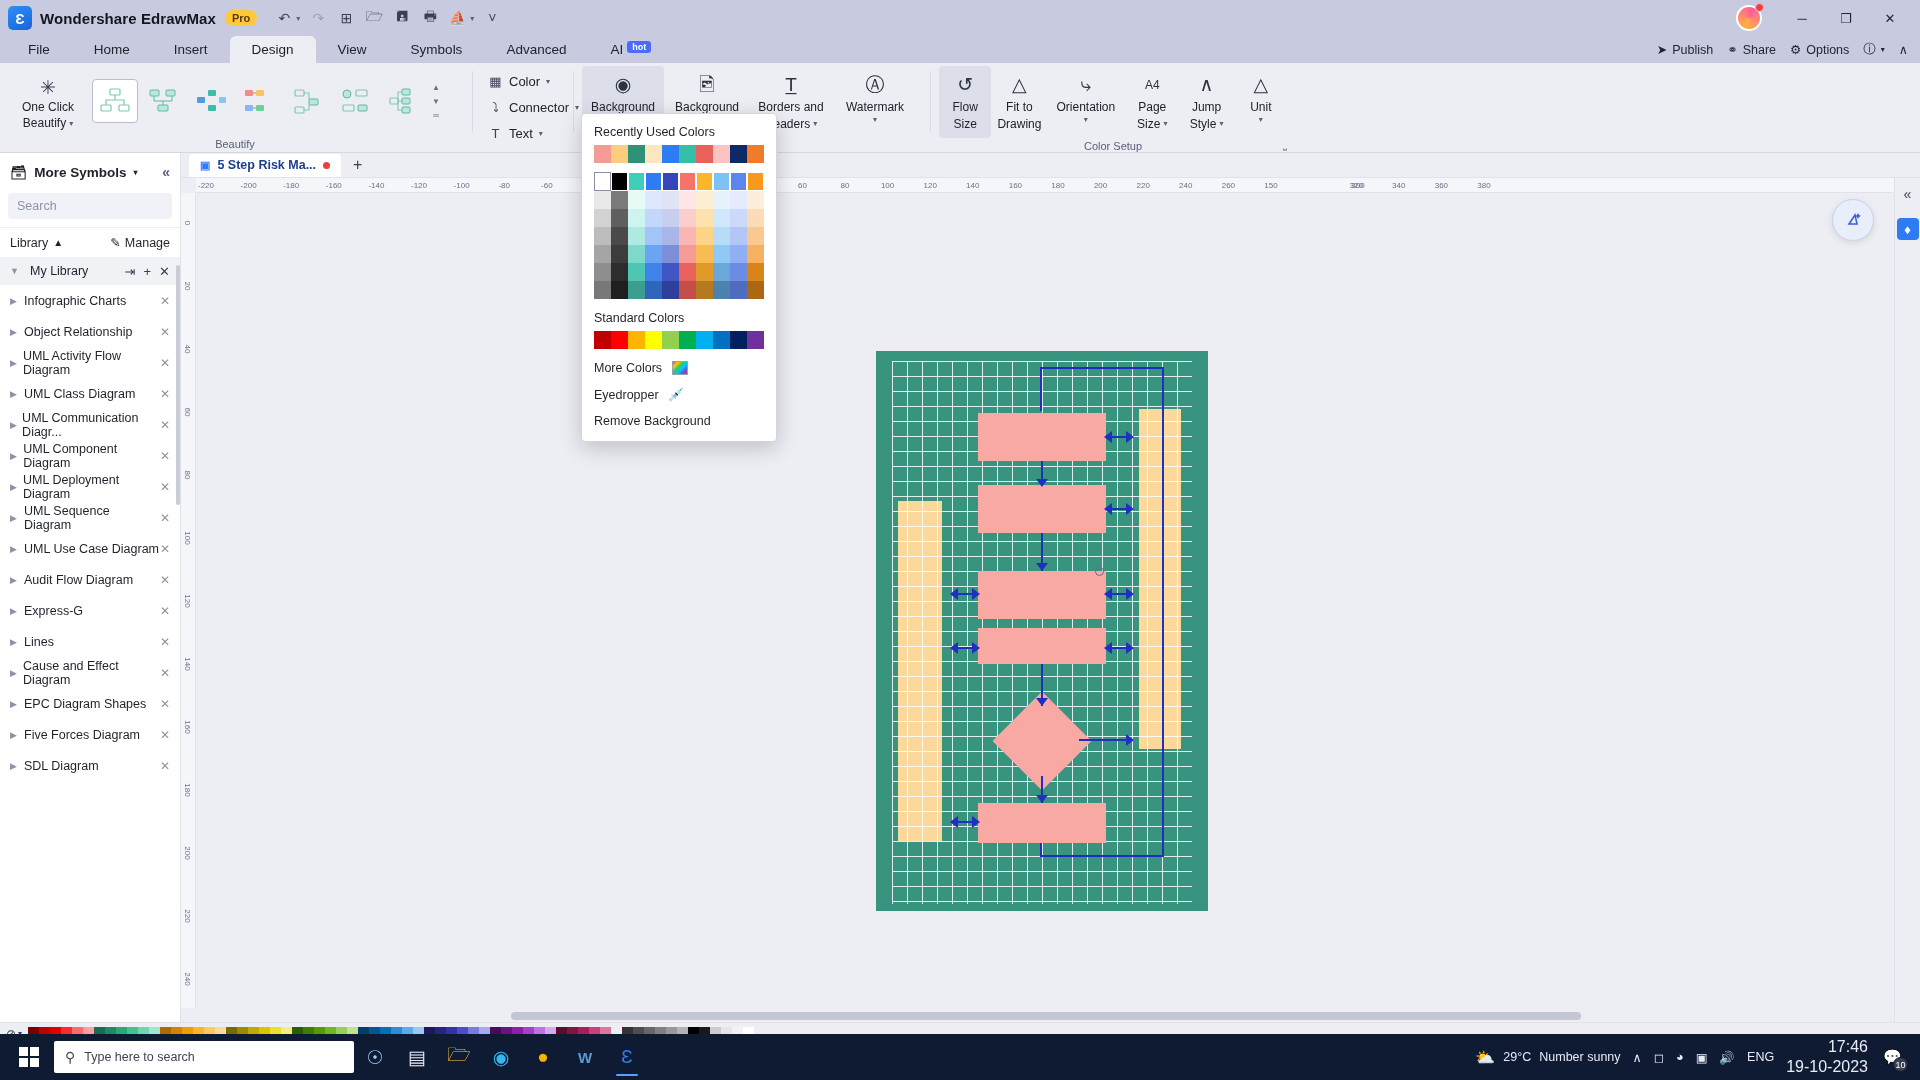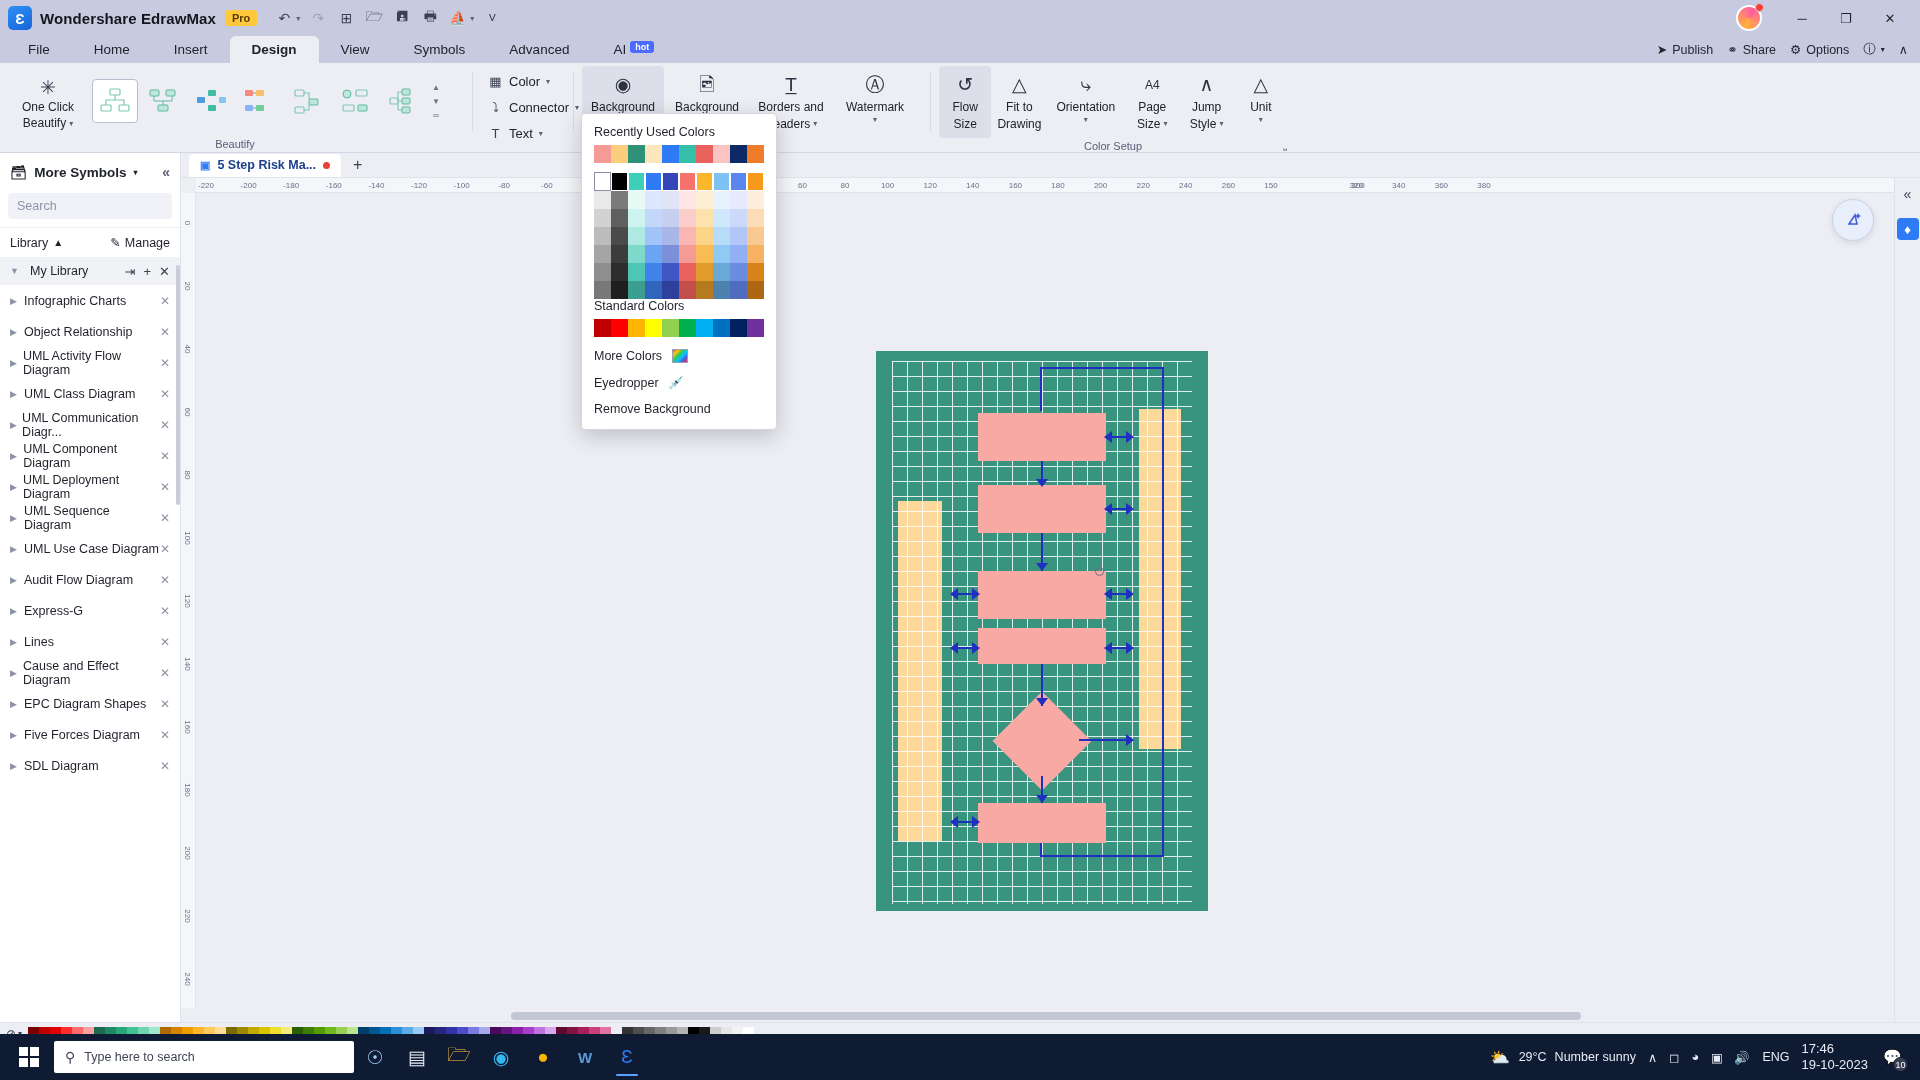--- a/index.html
+++ b/index.html
@@ -18,21 +18,21 @@
   }
   .logo-box {
     width: 24px; height: 24px; border-radius: 5px;
     background: linear-gradient(150deg,#2f8ff5,#1565d8);
     display: flex; align-items: center; justify-content: center;
     color: #fff; font-size: 15px; font-weight: bold; margin-right: 8px;
   }
   .app-title { font-size: 15px; font-weight: bold; color: #13161d; letter-spacing: .1px; }
   .pro-badge {
     background: #ffc83d; color: #5b3b00; font-size: 11px; font-weight: bold;
-    border-radius: 3px; padding: 2px 7px; margin-left: 9px;
+    border-radius: 8px; padding: 2px 7px; margin-left: 9px;
   }
   .qat { display: flex; align-items: center; gap: 2px; margin-left: 14px; }
   .qat-btn {
     width: 26px; height: 26px; display: flex; align-items: center; justify-content: center;
     color: #3a3f52; border-radius: 3px; font-size: 14px;
   }
   .qat-btn.disabled { color: #9aa0b4; }
   .qat-caret { font-size: 8px; color: #5a6078; margin-left: -3px; margin-right: 3px; }
 
   .title-right { margin-left: auto; display: flex; align-items: center; gap: 0; }
@@ -53,21 +53,21 @@
 
   
   .menubar {
     height: 27px; background: #c8cbe0; display: flex; align-items: flex-end;
     padding-left: 6px; position: relative;
   }
   .mtab {
     padding: 0 22px; height: 27px; line-height: 27px; font-size: 13.5px;
     color: #20232a; border-radius: 6px 6px 0 0; position: relative;
   }
-  .mtab.active { background: #eceef4; font-weight: bold; }
+  .mtab.active { background: #eceef4; font-weight: normal; }
   .ai-hot {
     background: #4b6bff; color: #fff; font-size: 9px; font-weight: bold;
     border-radius: 3px; padding: 1px 5px; margin-left: 4px;
     position: relative; top: -4px;
   }
   .menu-right {
     margin-left: auto; display: flex; align-items: center; gap: 14px;
     padding-right: 12px; height: 27px; font-size: 12.5px; color: #23262f;
   }
   .menu-right span.mr { display: flex; align-items: center; gap: 5px; }
@@ -328,21 +328,21 @@
   .tb-ico {
     width: 42px; height: 42px; display: flex; align-items: center; justify-content: center;
     font-size: 19px; border-radius: 3px; position: relative;
   }
   .tb-underline {
     position: absolute; bottom: 2px; left: 10px; right: 10px; height: 2px;
     background: #5aa0ff; border-radius: 1px;
   }
   .tb-right { margin-left: auto; display: flex; align-items: center; gap: 12px; padding-right: 8px; }
   .weather { display: flex; align-items: center; gap: 8px; font-size: 12.5px; }
-  .tb-clock { text-align: left; line-height: 1.25; font-size: 13px; }
+  .tb-clock { text-align: right; line-height: 1.25; font-size: 16px; }
   .notif-badge {
     position: relative; width: 26px; height: 26px; display: flex; align-items: center; justify-content: center;
   }
   .notif-count {
     position: absolute; right: -2px; bottom: -2px; background: #3a3f52; color: #fff;
     border-radius: 50%; width: 15px; height: 15px; font-size: 9px;
     display: flex; align-items: center; justify-content: center; border: 1px solid #0f1a33;
   }
 </style>
 </head>
@@ -1057,21 +1057,21 @@
           <div class="sw" style="background: rgb(47, 102, 188); height: 18px;"></div>
           <div class="sw" style="background: rgb(47, 63, 156); height: 18px;"></div>
           <div class="sw" style="background: rgb(196, 79, 74); height: 18px;"></div>
           <div class="sw" style="background: rgb(181, 122, 31); height: 18px;"></div>
           <div class="sw" style="background: rgb(76, 130, 173); height: 18px;"></div>
           <div class="sw" style="background: rgb(79, 108, 191); height: 18px;"></div>
           <div class="sw" style="background: rgb(173, 103, 18); height: 18px;"></div>
         </div>
       </div>
   </div>
-  <div class="dd-title" style="padding-top:0">Standard Colors</div>
+  <div class="dd-title" style="padding-top:12px">Standard Colors</div>
   <div class="swatch-row" id="standard-row">
       <div class="sw " style="background: rgb(192, 0, 0);"></div>
       <div class="sw " style="background: rgb(253, 0, 0);"></div>
       <div class="sw " style="background: rgb(255, 181, 0);"></div>
       <div class="sw " style="background: rgb(255, 255, 0);"></div>
       <div class="sw " style="background: rgb(146, 209, 79);"></div>
       <div class="sw " style="background: rgb(0, 175, 80);"></div>
       <div class="sw " style="background: rgb(0, 176, 240);"></div>
       <div class="sw " style="background: rgb(0, 112, 192);"></div>
       <div class="sw " style="background: rgb(0, 32, 96);"></div>

